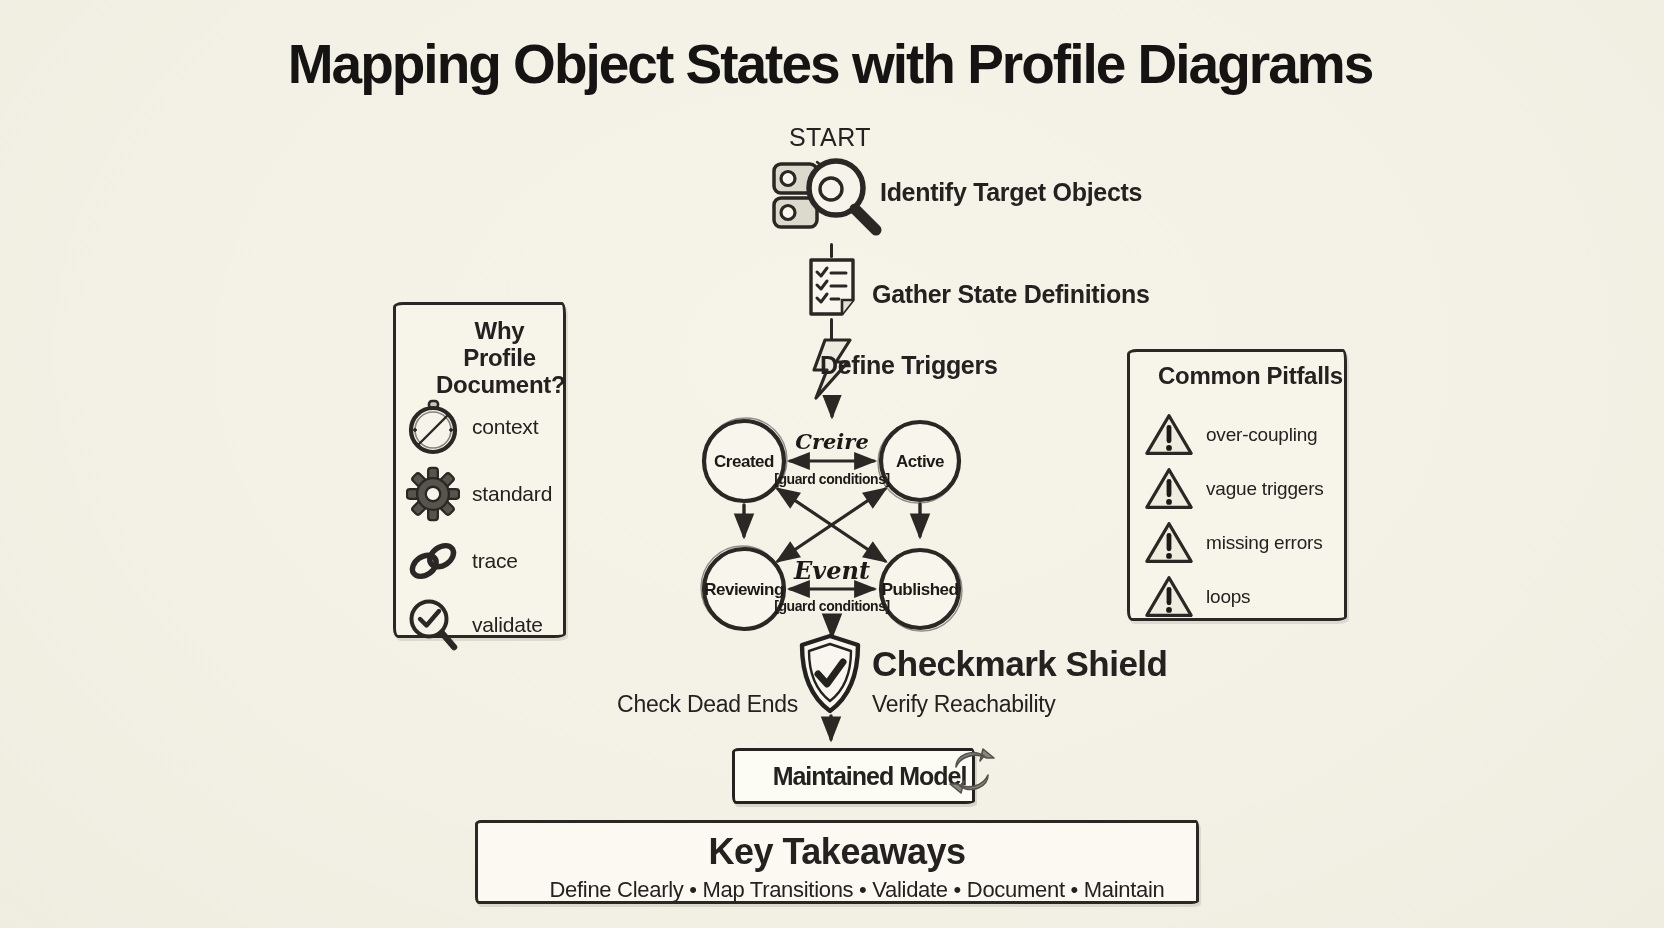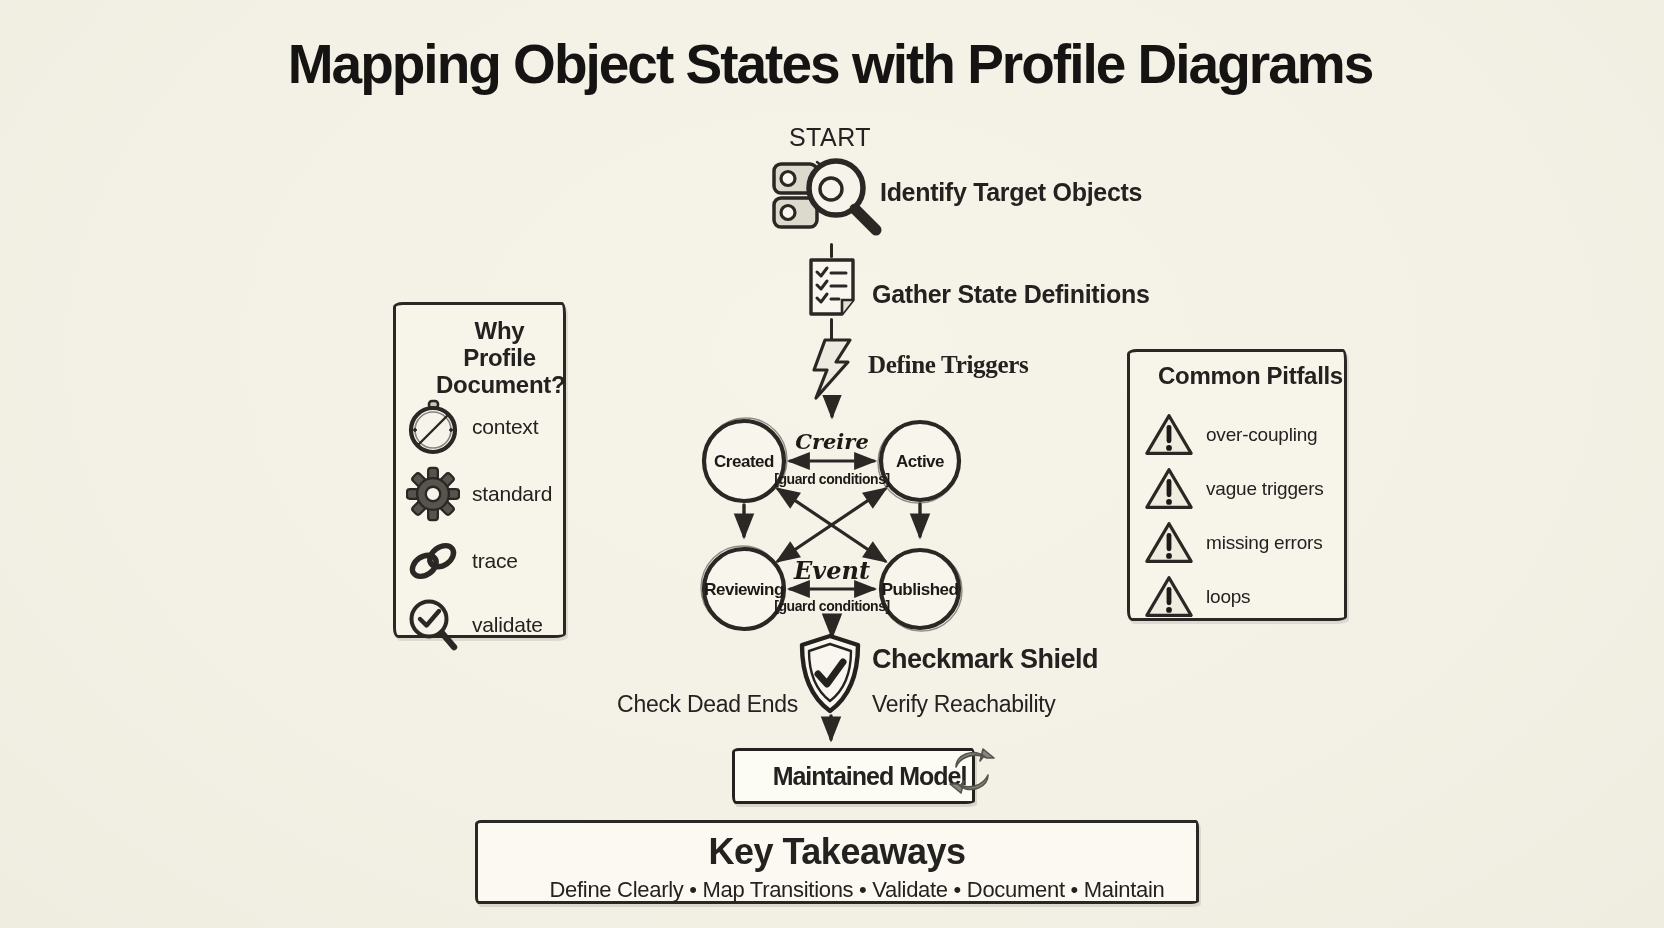--- a/index.html
+++ b/index.html
@@ -19,21 +19,21 @@
   .side-panel{
     position:absolute;border:3px solid #2a2724;background:#f7f4ea;
     border-radius:10px 4px 12px 5px / 5px 12px 4px 10px;
     box-shadow:2px 3px 0 rgba(60,55,45,.12);
   }
   .panel-header{font-weight:700;text-align:center;line-height:1.12;letter-spacing:-.3px;}
   .panel-row{position:absolute;display:flex;align-items:center;gap:12px;}
   .panel-row .lbl{font-size:21px;letter-spacing:-.2px;white-space:nowrap;}
   .pit-row .lbl{font-size:19px;}
   .note{font-size:23px;letter-spacing:-.3px;white-space:nowrap;}
-  .shield-title{font-size:27px;font-weight:700;letter-spacing:-.5px;white-space:nowrap;}
+  .shield-title{font-size:35px;font-weight:700;letter-spacing:-.5px;white-space:nowrap;}
   .model-box{
     position:absolute;left:732px;top:748px;width:205px;height:50px;
     border:3.5px solid #24221f;background:#fcfbf4;
     border-radius:7px 3px 9px 4px / 4px 9px 3px 8px;
     display:flex;align-items:center;justify-content:center;
     box-shadow:2px 3px 0 rgba(60,55,45,.15);
     font-size:25px;font-weight:700;letter-spacing:-1px;white-space:nowrap;padding-left:32px;
   }
   .takeaways{
     position:absolute;left:475px;top:820px;width:718px;height:78px;
@@ -85,21 +85,21 @@
       <line x1="25" y1="43" x2="33" y2="43" stroke-width="3"></line>
     </g>
   </svg>
   <div class="abs step-label" style="left:872px;top:267px;margin-top:13px;">Gather State Definitions</div>
 
   <div class="conn" style="left:830px;top:318px;height:22px;"></div>
 
   <svg class="abs" style="left:808px;top:338px;" width="48" height="64" viewBox="0 0 48 64">
     <path d="M17,2 L42,2 L28,24 L40,24 L8,60 L19,32 L6,32 Z" fill="#edeadf" stroke="#2a2724" stroke-width="3.2" stroke-linejoin="round"></path>
   </svg>
-  <div class="abs step-label" style="left:868px;top:351px;font-family:Liberation Serif, serif;">Define Triggers</div>
+  <div class="abs step-label" style="left:820px;top:351px;">Define Triggers</div>
 
   <svg class="abs" style="left:660px;top:395px;" width="340" height="250" viewBox="0 0 340 250">
     <defs>
       <marker id="ah" viewBox="0 0 10 8" refX="8.2" refY="4" markerWidth="8.6" markerHeight="6.9" orient="auto-start-reverse">
         <path d="M0.5,0.5 L9.4,4 L0.5,7.5 Z" fill="#2a2724"></path>
       </marker>
     </defs>
     <g stroke="#2a2724" fill="none" stroke-linecap="round">
 
       <line x1="172" y1="3" x2="172" y2="21" stroke-width="3.4" marker-end="url(#ah)"></line>

